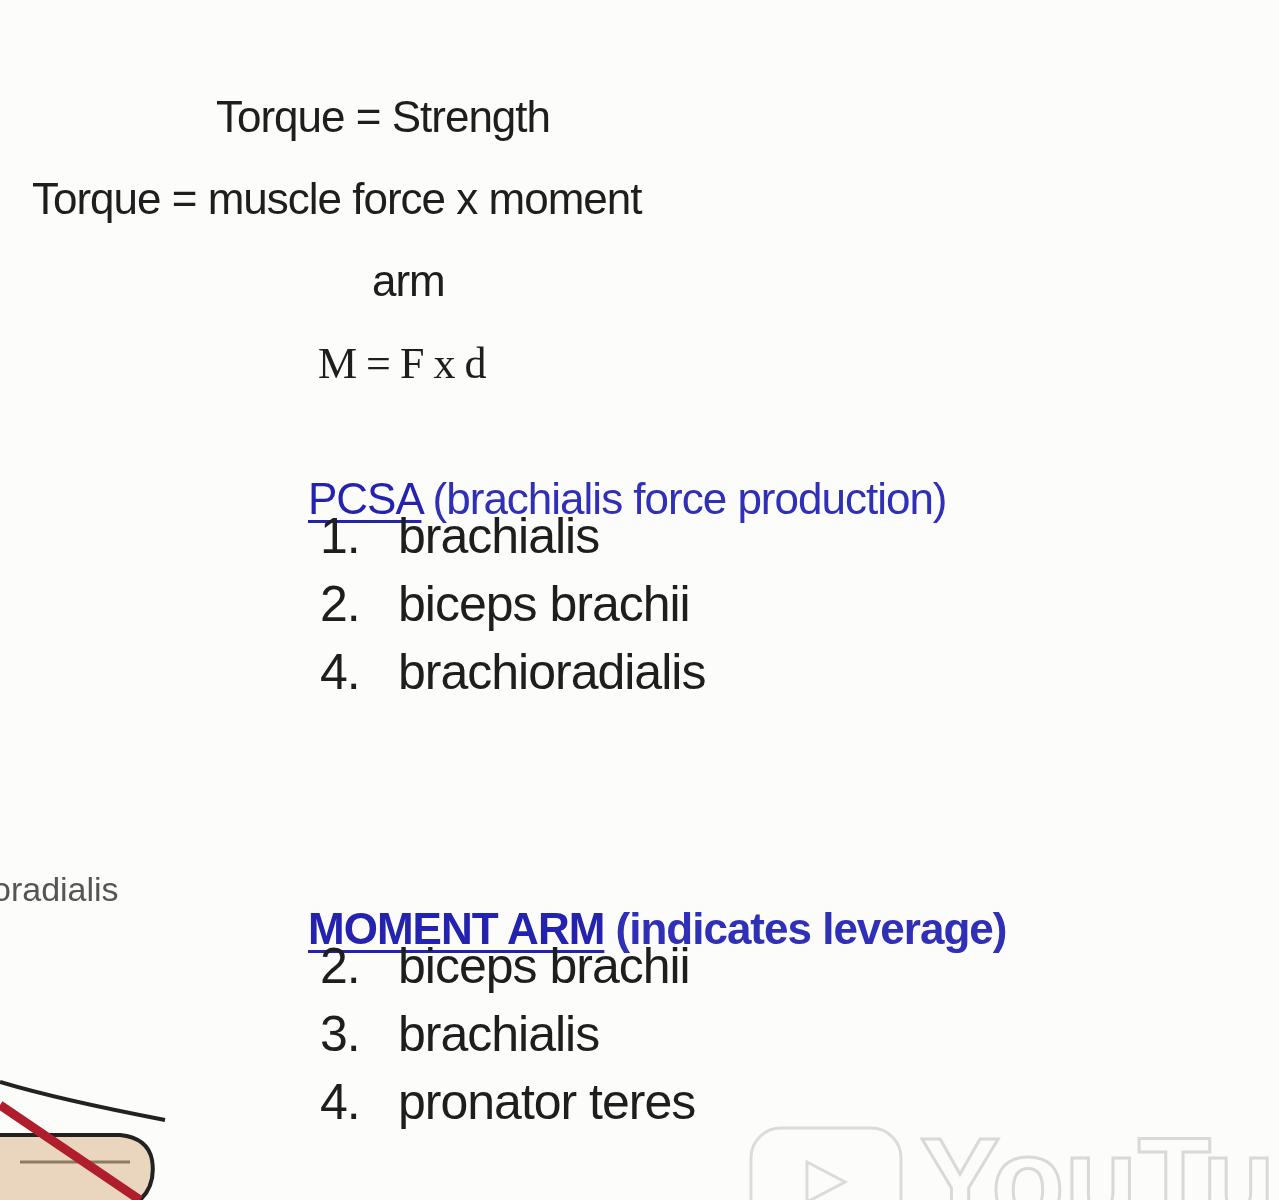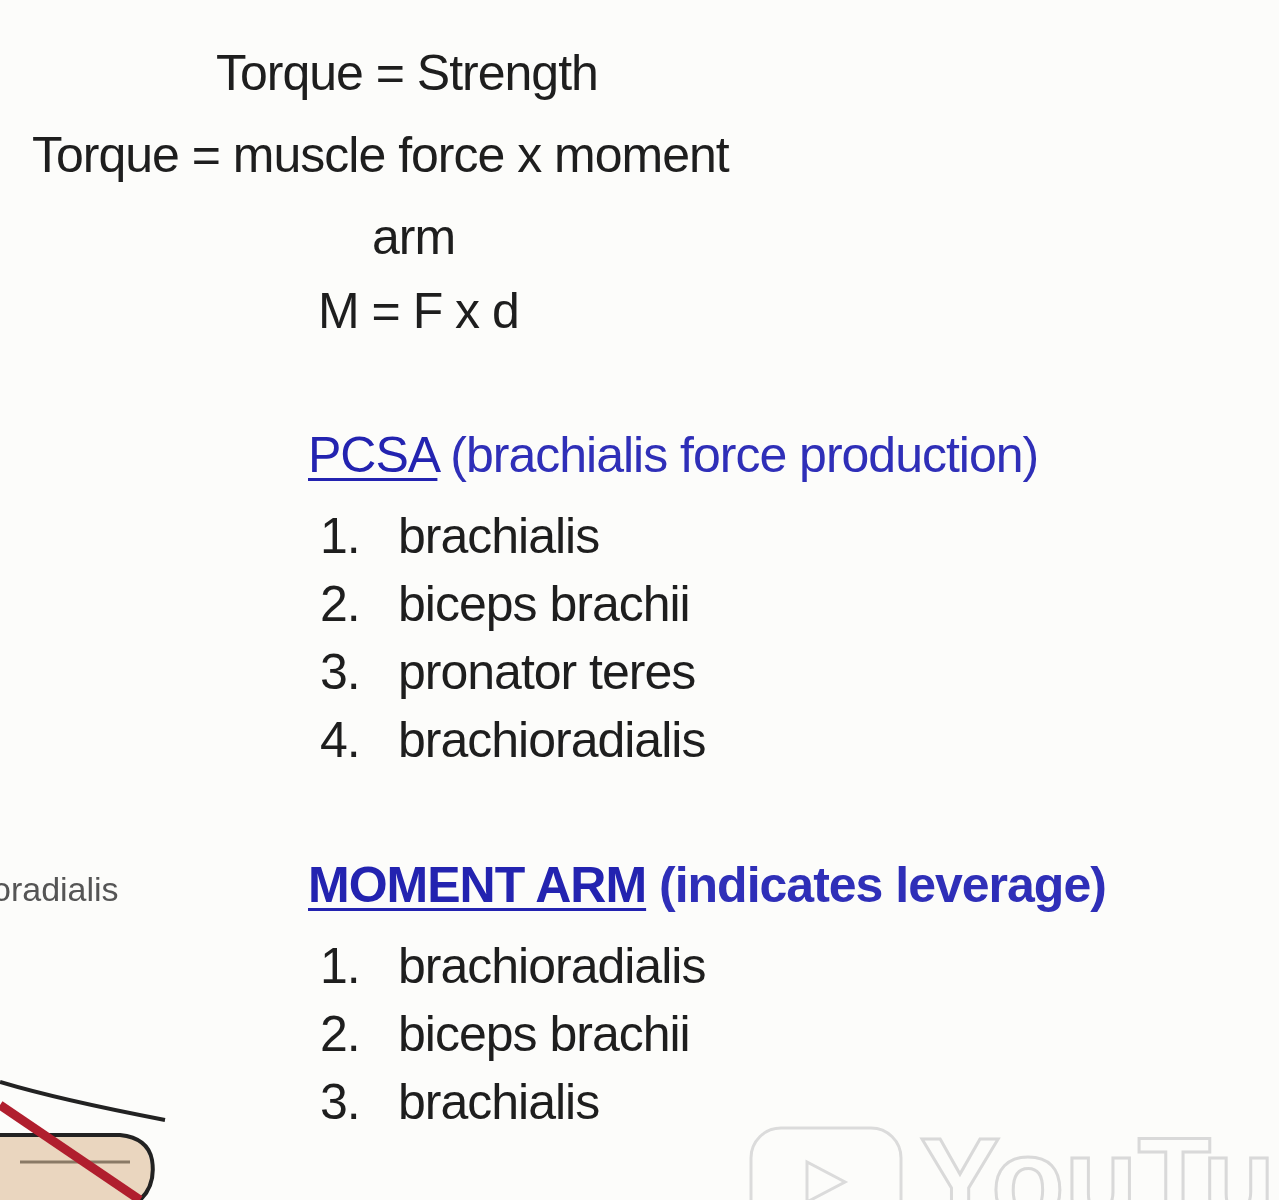--- a/index.html
+++ b/index.html
@@ -2,54 +2,53 @@
 <html><head>
 <meta charset="utf-8">
 <style>
   html, body { margin:0; padding:0; }
   body {
     width:1279px; height:1200px; overflow:hidden; position:relative;
     background:#fcfcfa;
     font-family:"Liberation Sans", sans-serif;
     color:#222;
   }
-  .line { position:absolute; white-space:nowrap; font-size:50px; letter-spacing:-1px; color:#1e1e1e; }
+  .line { position:absolute; white-space:nowrap; font-size:44px; letter-spacing:-1px; color:#1e1e1e;margin-top:48px; }
   .blue { color:#2f2fb8; }
   .link { color:#2323b0; text-decoration:underline; text-decoration-thickness:3px; text-underline-offset:6px; }
   .list { position:absolute; left:308px; margin:12px; padding:0; list-style:none; font-size:50px; letter-spacing:-1px; color:#1e1e1e; }
   .list li { height:68px; line-height:68px; white-space:nowrap; }
   .num { display:inline-block; width:78px; }
   .side-label { position:absolute; left:-8px; top:870px; font-size:34px; color:#555; white-space:nowrap; }
   .wm { position:absolute; left:745px; top:1122px; width:560px; height:100px; opacity:0.9; }
 </style>
 </head>
 <body>
 
 <div class="line" style="left:216px; top:44px;">Torque = Strength</div>
 <div class="line" style="left:32px; top:126px;">Torque = muscle force x moment</div>
 <div class="line" style="left:372px; top:208px;">arm</div>
-<div class="line" style="left:318px; top:282px;">M = F x d</div>
+<div class="line" style="left:318px; top:290px;font-family:Liberation Serif, serif;">M = F x d</div>
 
 <div class="line blue" style="left:308px; top:426px;">
   <span class="link">PCSA</span><span> (brachialis force production)</span>
 </div>
 <ol class="list" style="top:490px;">
   <li><span class="num">1.</span><span>brachialis</span></li>
   <li><span class="num">2.</span><span>biceps brachii</span></li>
-  <li><span class="num">3.</span><span>pronator teres</span></li>
   <li><span class="num">4.</span><span>brachioradialis</span></li>
 </ol>
 
 <div class="line blue" style="left:308px; top:856px;font-weight:bold;">
   <span class="link">MOMENT ARM</span><span> (indicates leverage)</span>
 </div>
 <ol class="list" style="top:920px;">
-  <li><span class="num">1.</span><span>brachioradialis</span></li>
   <li><span class="num">2.</span><span>biceps brachii</span></li>
   <li><span class="num">3.</span><span>brachialis</span></li>
+  <li><span class="num">4.</span><span>pronator teres</span></li>
 </ol>
 
 <div class="side-label">oradialis</div>
 
 <svg style="position:absolute; left:0; top:1060px;" width="180" height="140" viewBox="0 0 180 140">
   <path d="M0,1135 L0,140 L150,140 L150,120 Q140,100 120,95 L0,95 Z" transform="translate(0,-1060)" fill="none"></path>
   <path d="M0,75 L120,75 Q145,78 150,100 Q155,125 140,140 L0,140 Z" fill="#ead6bf"></path>
   <path d="M0,22 Q60,40 165,60" fill="none" stroke="#222" stroke-width="4"></path>
   <path d="M0,75 L120,75 Q148,78 152,100 Q156,125 140,140" fill="none" stroke="#222" stroke-width="4"></path>
   <path d="M20,102 L130,102" stroke="#8a7a66" stroke-width="3"></path>

